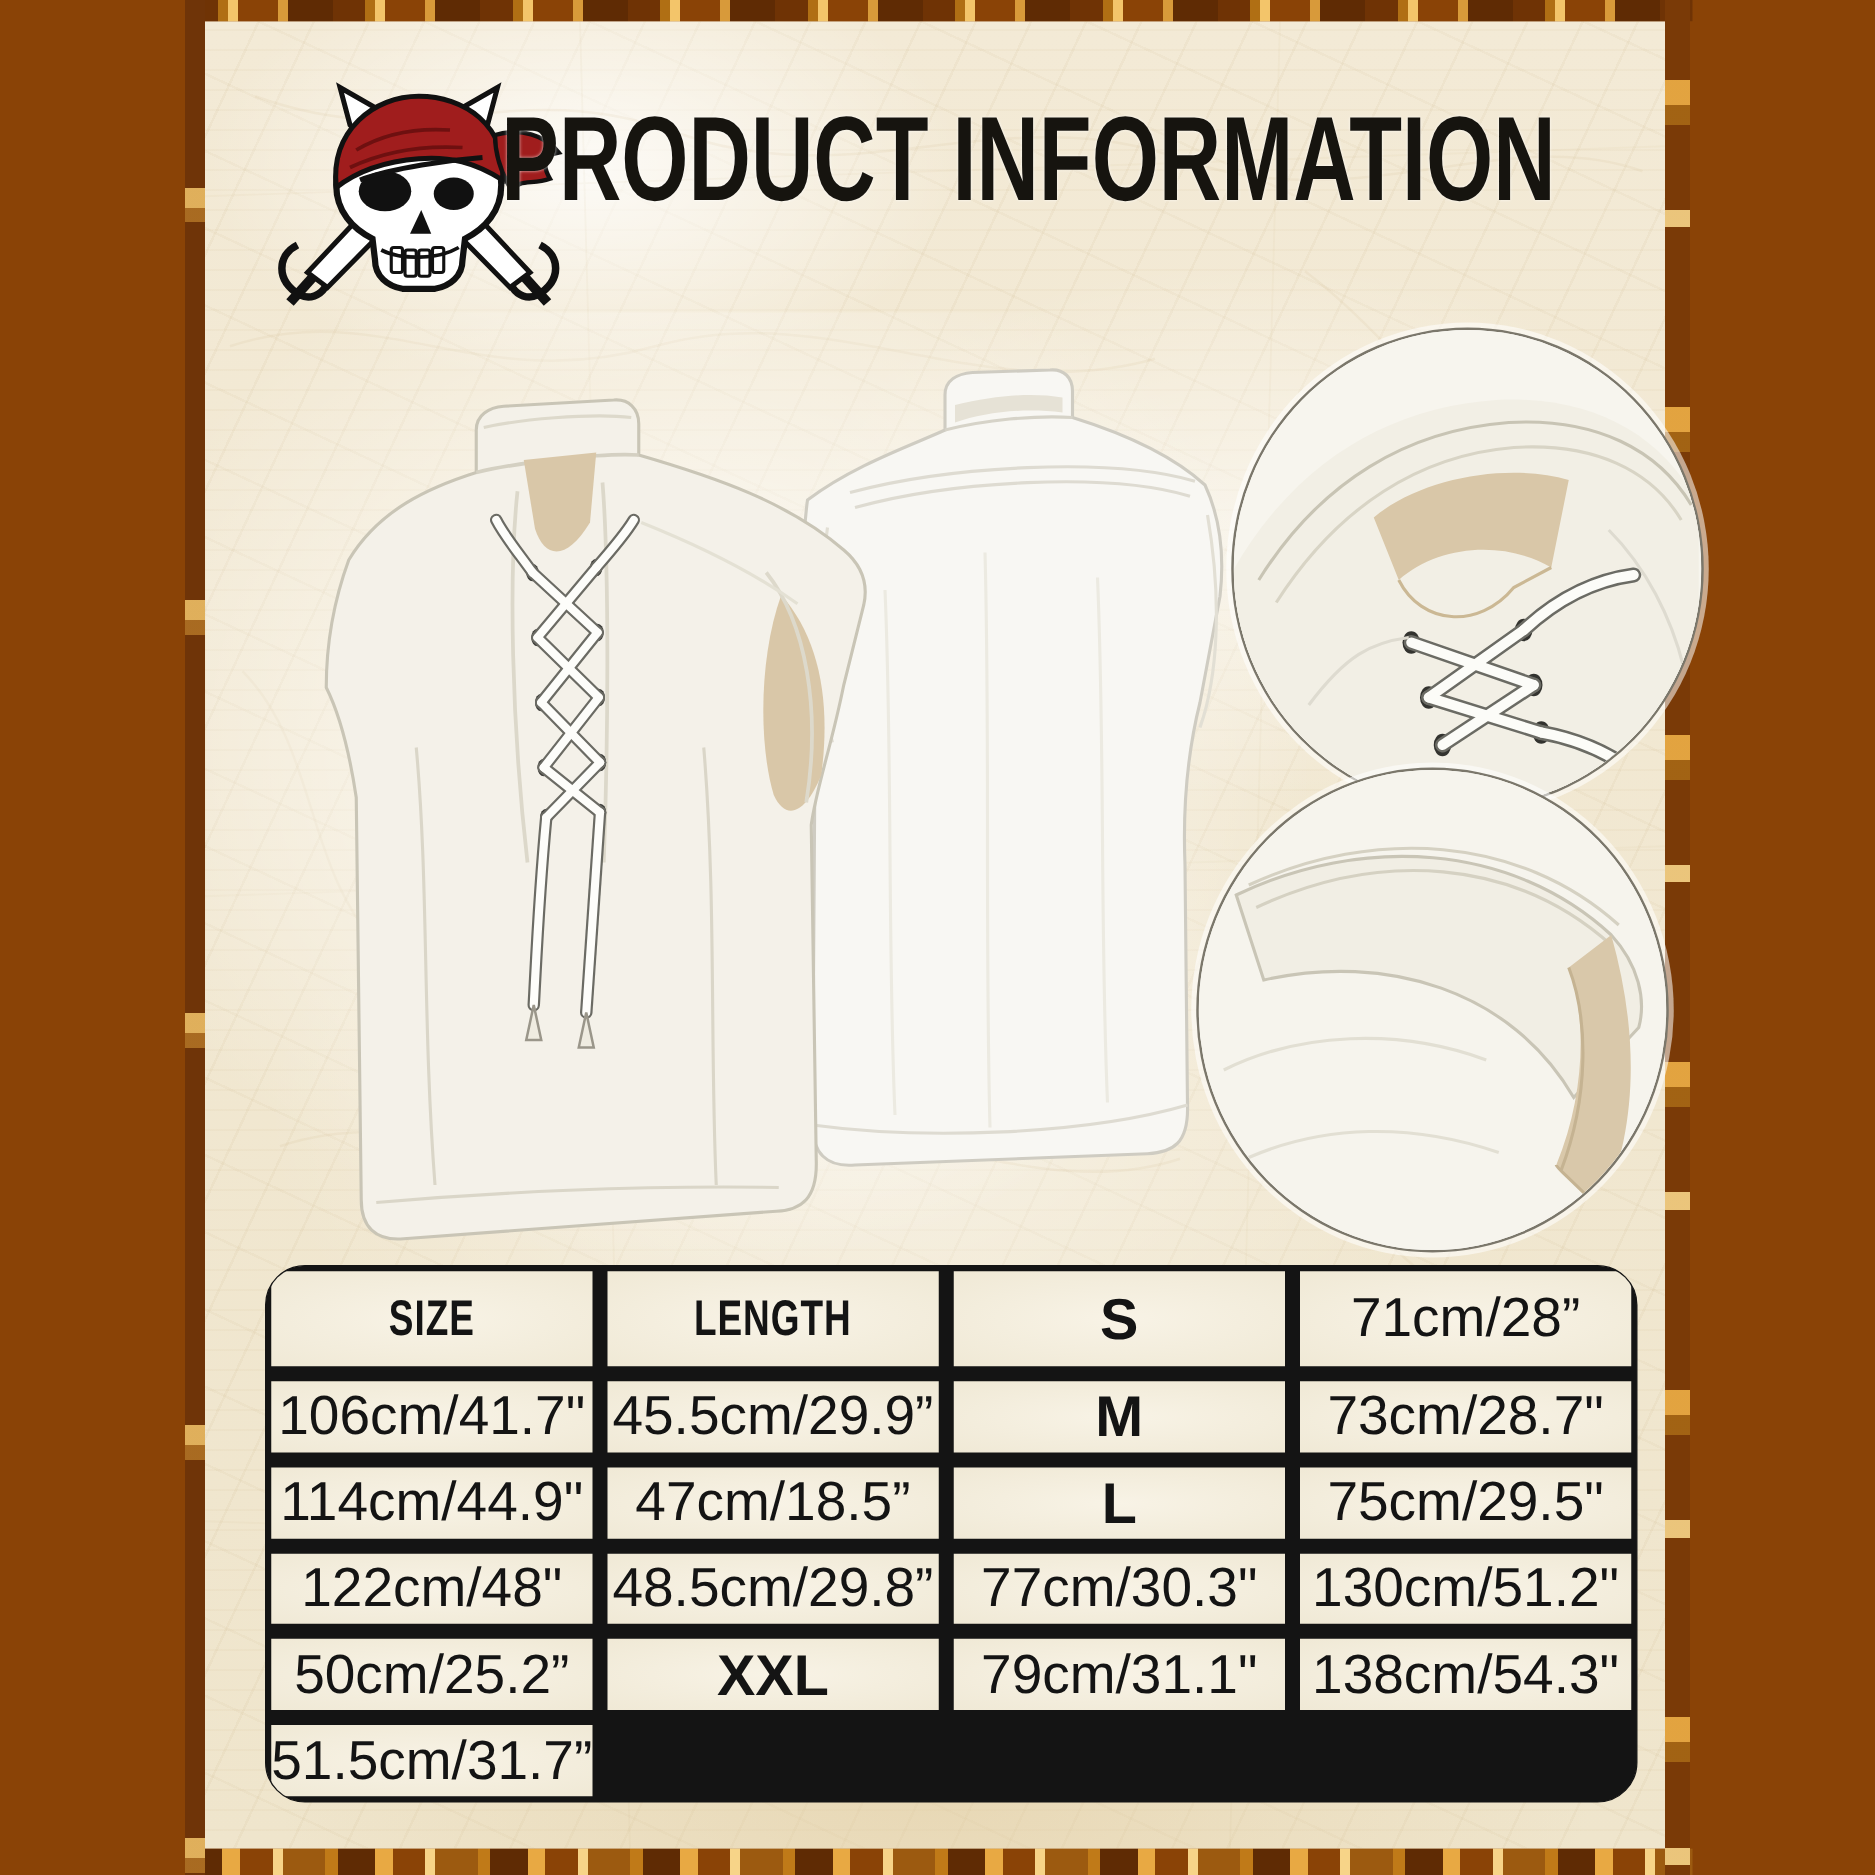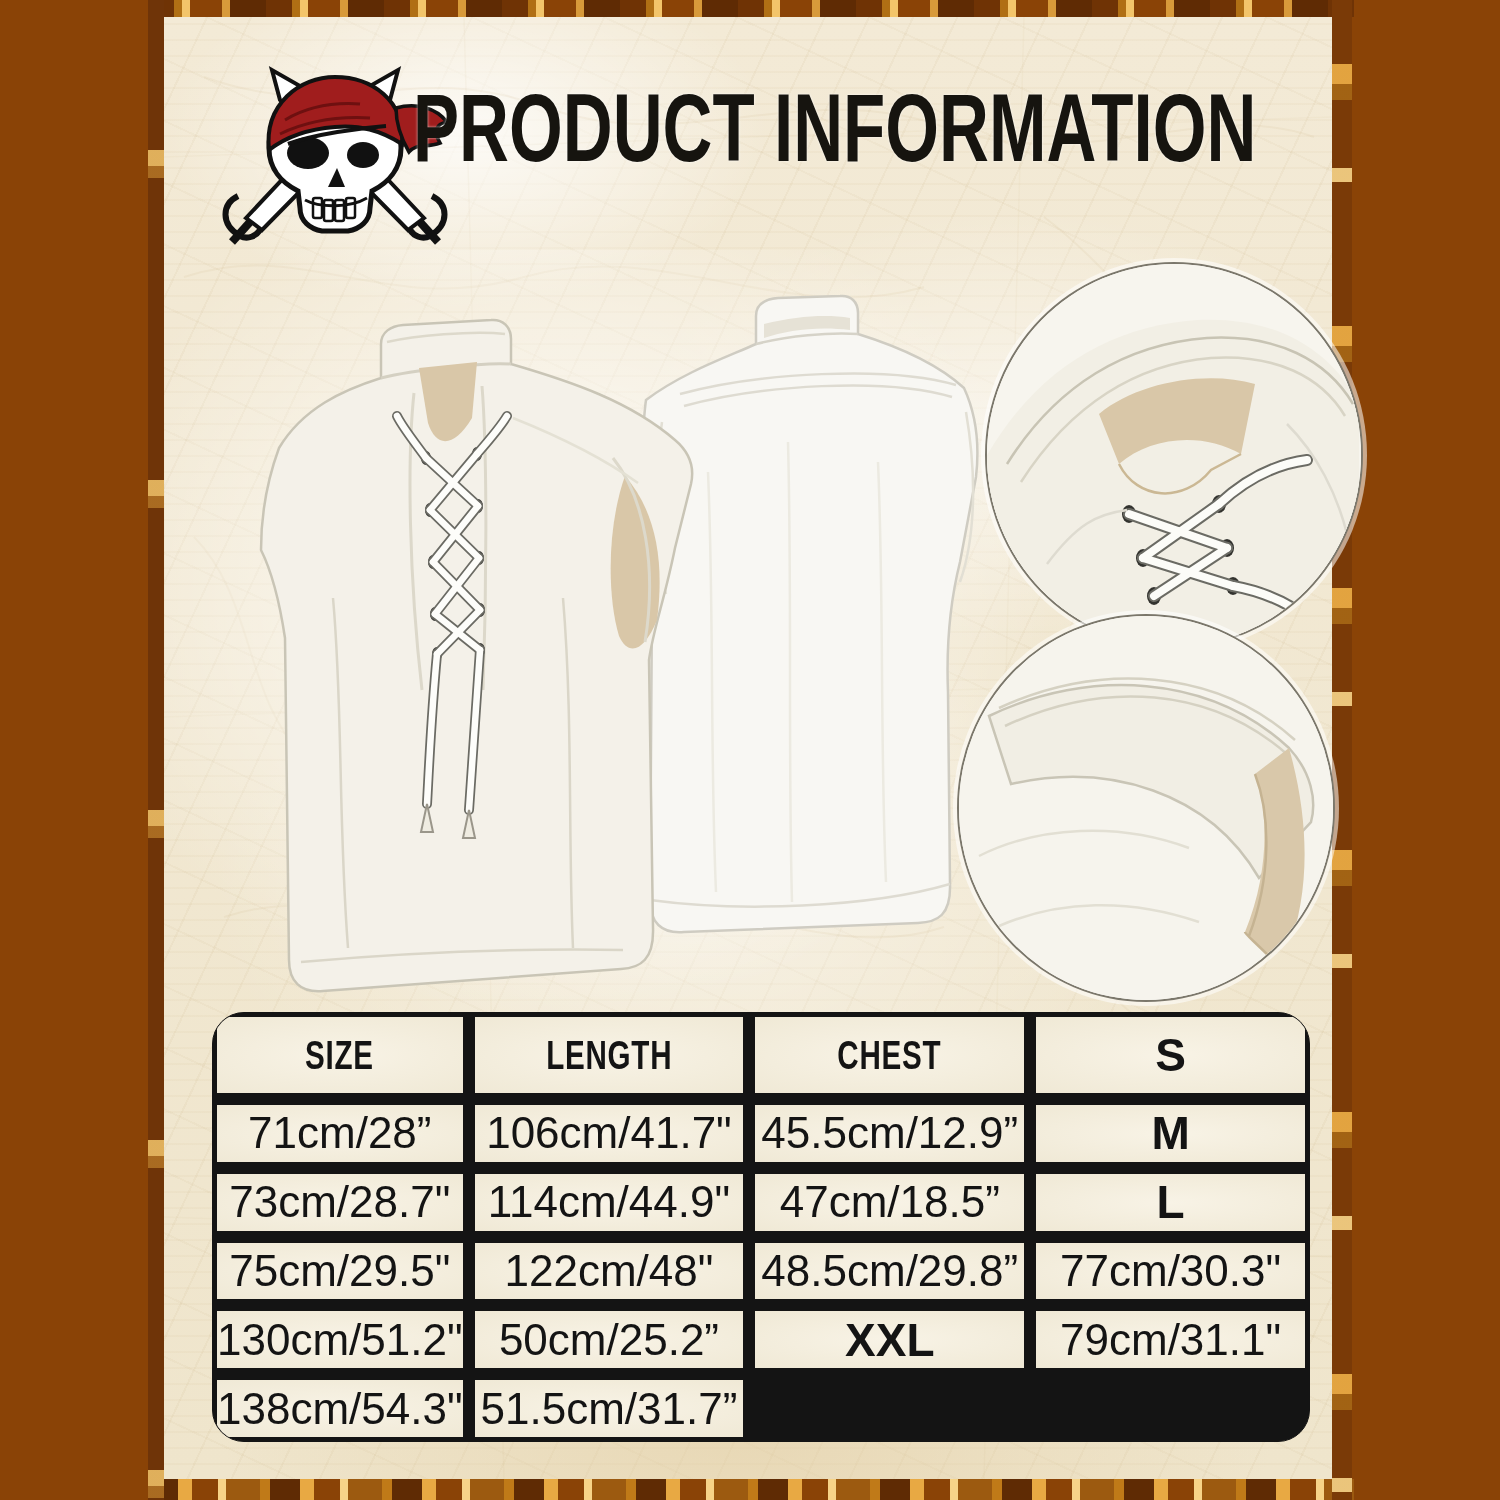--- a/index.html
+++ b/index.html
@@ -42,21 +42,21 @@
       radial-gradient(ellipse 700px 300px at 50% 97%, rgba(226,205,162,.55), rgba(226,205,162,0) 75%),
       repeating-linear-gradient(115deg, rgba(180,150,95,0) 0 38px, rgba(180,150,95,.07) 38px 40px),
       repeating-linear-gradient(25deg, rgba(180,150,95,0) 0 54px, rgba(180,150,95,.06) 54px 56px),
       repeating-linear-gradient(0deg, rgba(196,168,116,0) 0 14px, rgba(196,168,116,.07) 14px 16px),
       linear-gradient(#f3ead6,#efe5cc);
   }
   .map-lines{position:absolute;left:164px;top:17px;z-index:1;opacity:.55;}
   
   .logo{position:absolute;left:210px;top:50px;width:250px;height:200px;z-index:4;}
   .title{
-    position:absolute;left:437px;top:72px;width:795px;height:112px;z-index:4;
+    position:absolute;left:425px;top:72px;width:795px;height:112px;z-index:4;
     display:flex;align-items:center;justify-content:center;
   }
   .title span{
     font-size:96px;font-weight:900;color:#16140f;white-space:nowrap;
     transform:scaleX(.72);letter-spacing:0px;
     text-shadow:0 0 3px rgba(255,255,255,.8);
   }
   
   .photo-halo{
     position:absolute;left:165px;top:250px;width:880px;height:760px;z-index:2;
@@ -277,28 +277,25 @@
     </svg>
   </div>
 
   <div class="size-table">
     <div class="cell head">
         <span>SIZE</span>
       </div>
     <div class="cell head">
         <span>LENGTH</span>
       </div>
-    <div class="cell head">
-        <span>CHEST</span>
-      </div>
 
     <div class="cell size">S</div>
     <div class="cell val">71cm/28”</div>
     <div class="cell val">106cm/41.7"</div>
-    <div class="cell val">45.5cm/12.9”</div>
+    <div class="cell val">45.5cm/29.9”</div>
 
     <div class="cell size">M</div>
     <div class="cell val">73cm/28.7"</div>
     <div class="cell val">114cm/44.9"</div>
     <div class="cell val">47cm/18.5”</div>
 
     <div class="cell size">L</div>
     <div class="cell val">75cm/29.5"</div>
     <div class="cell val">122cm/48"</div>
     <div class="cell val">48.5cm/29.8”</div>

